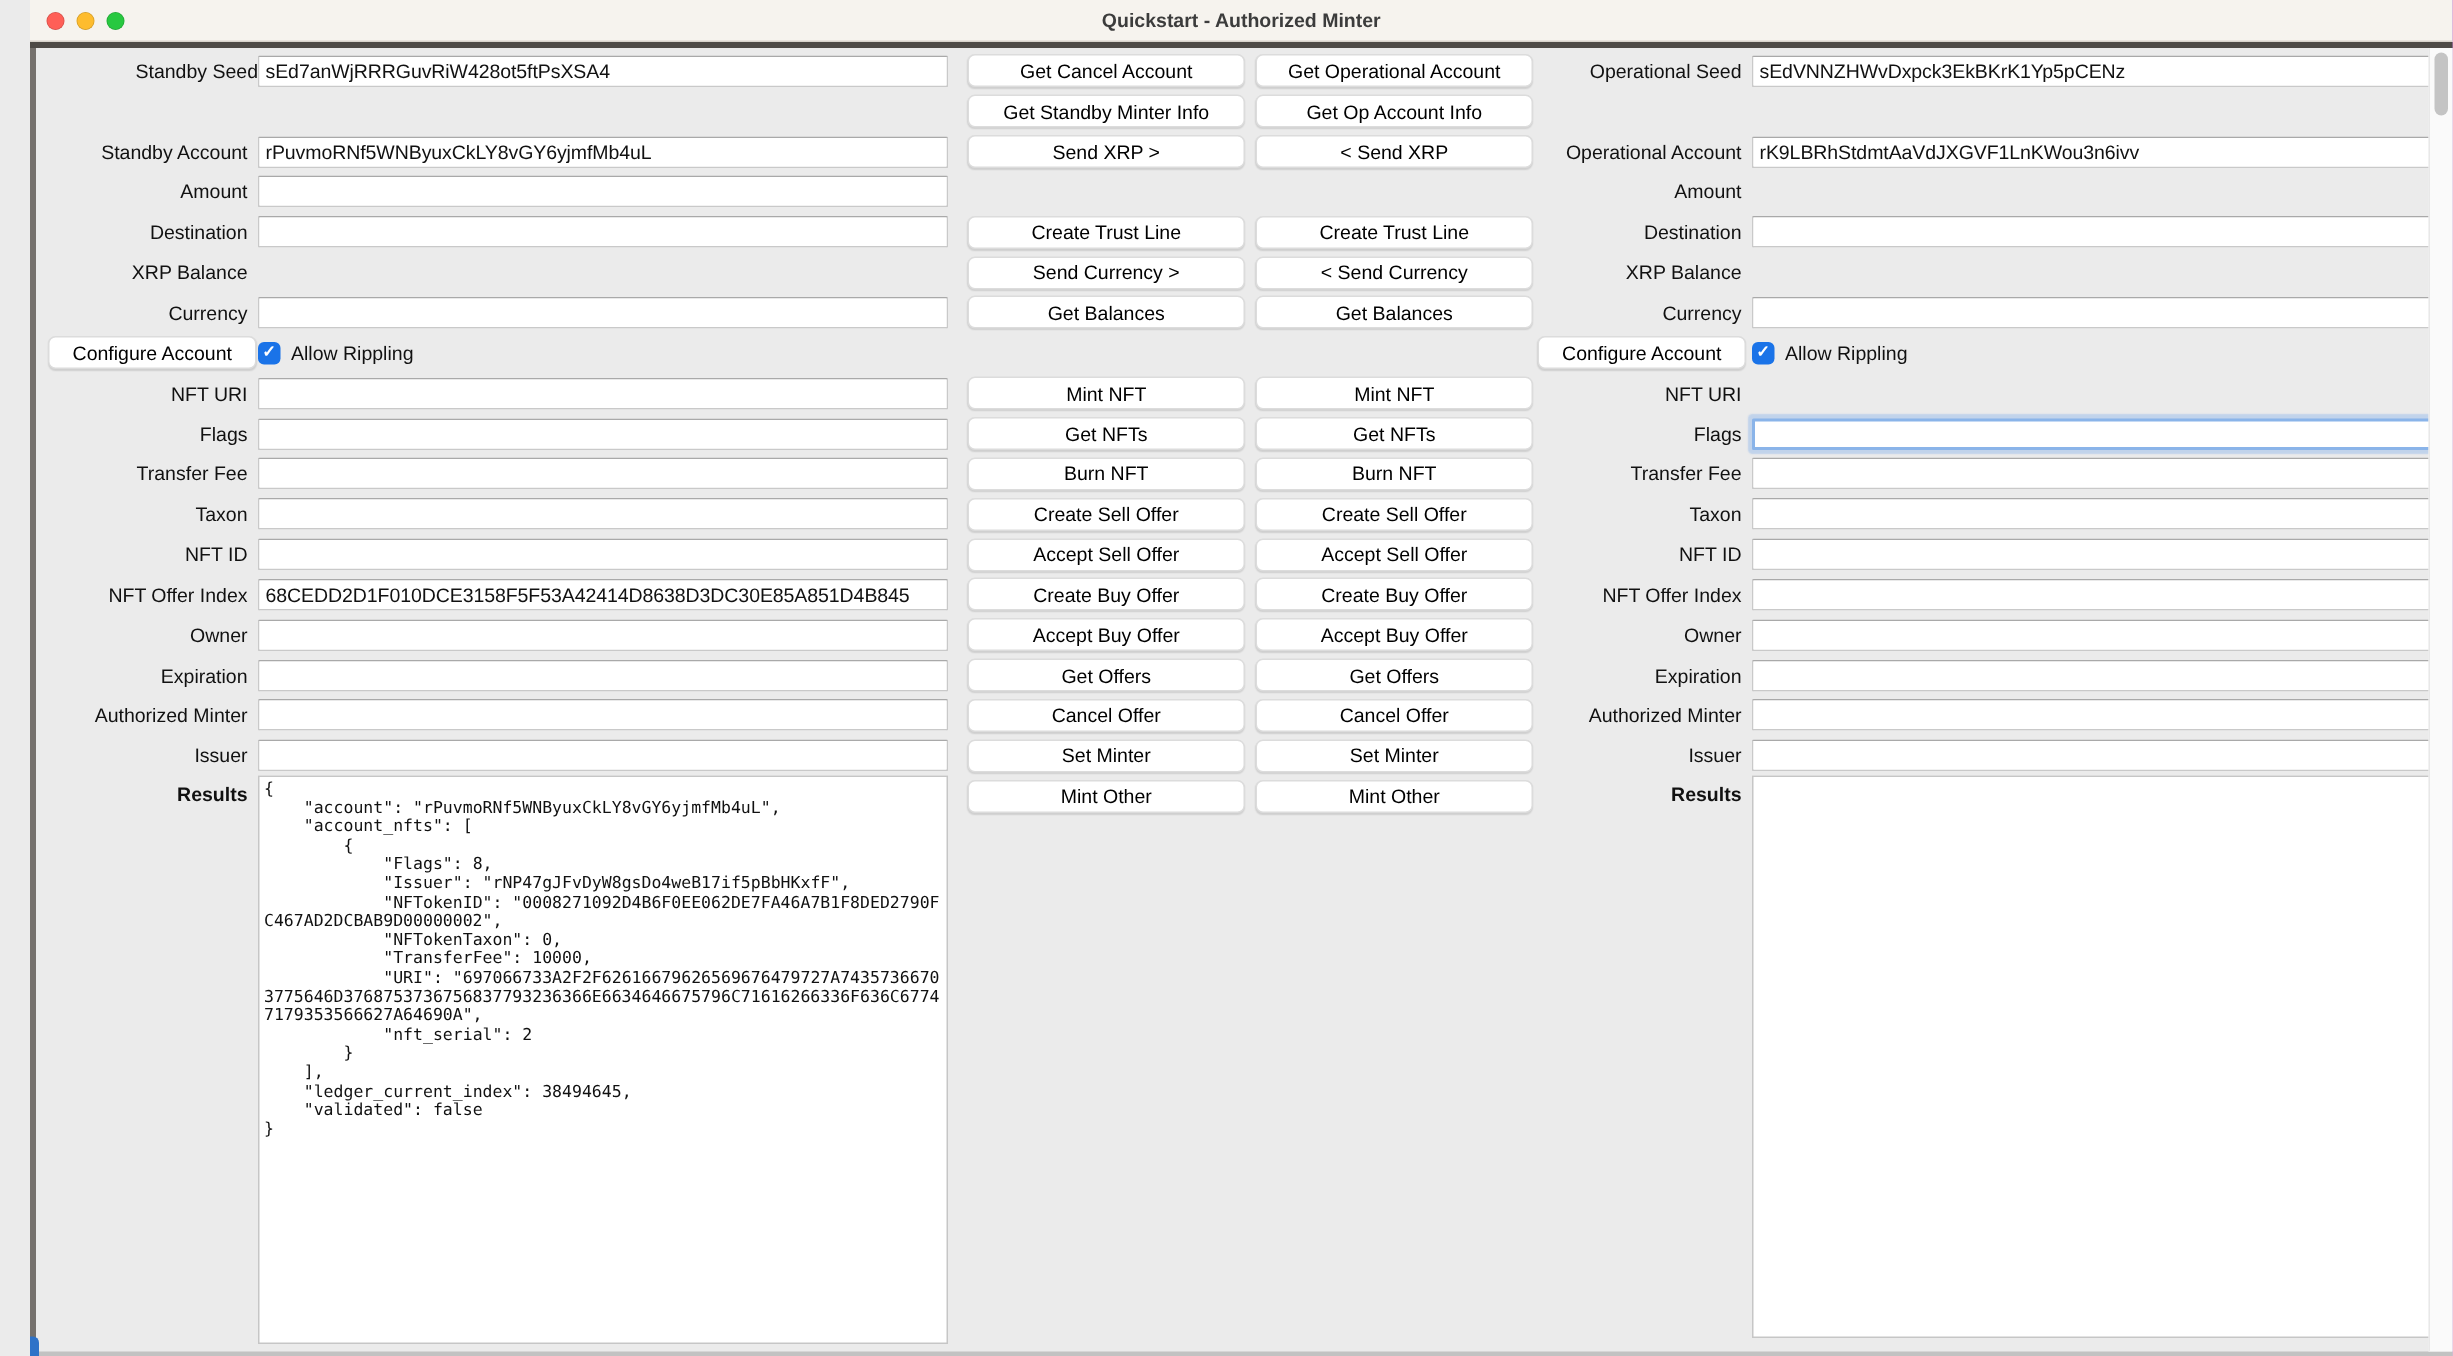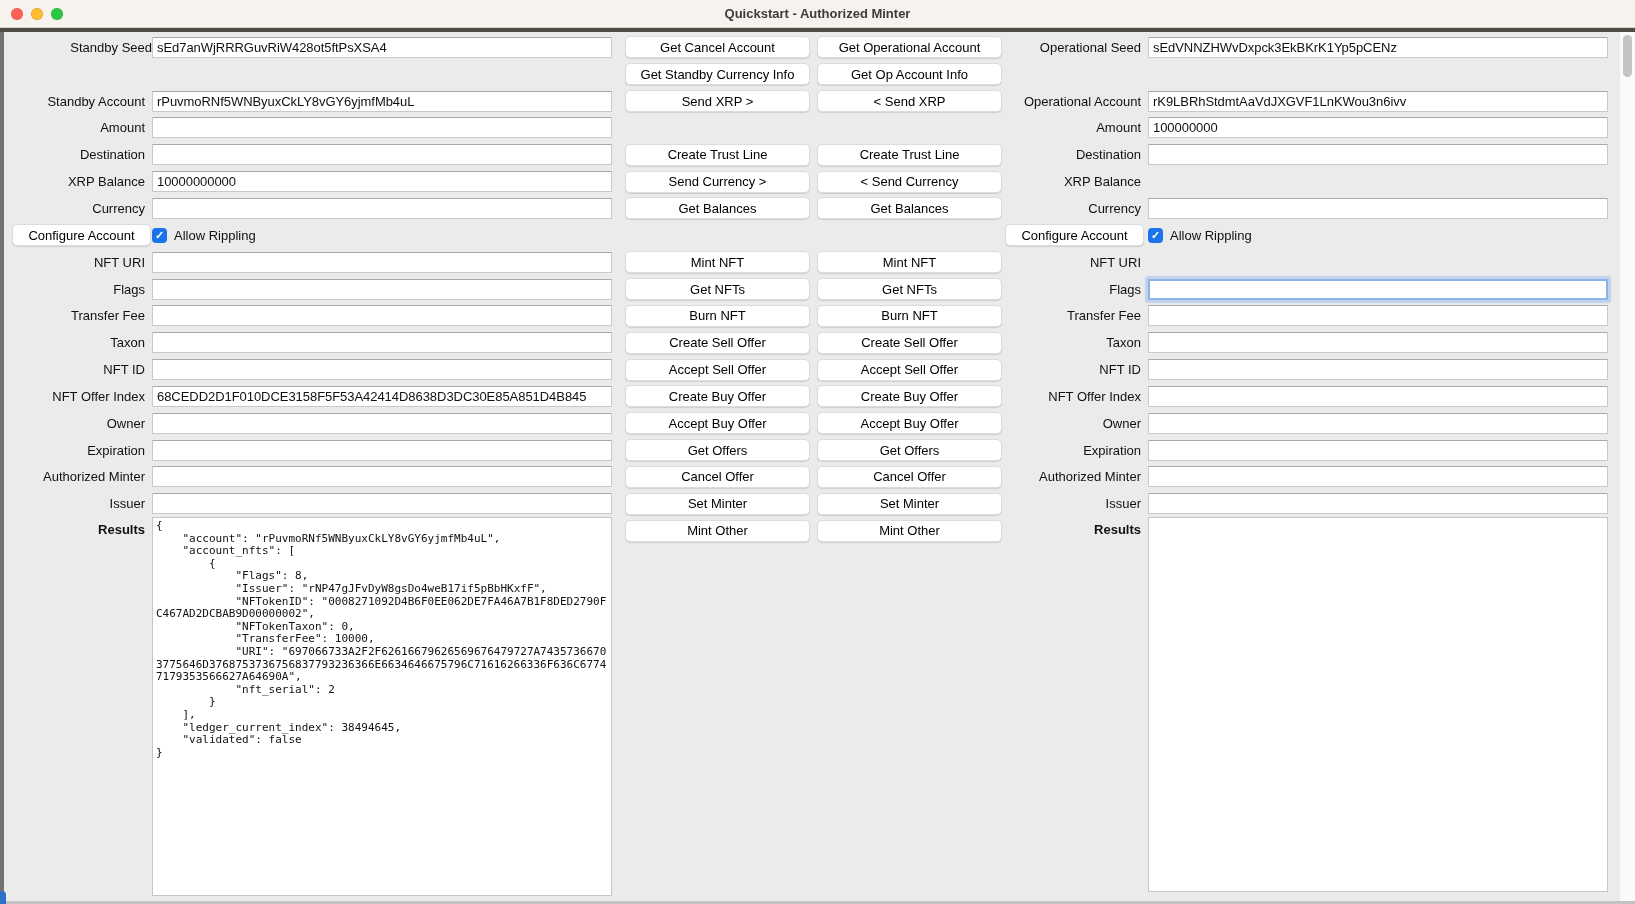--- a/index.html
+++ b/index.html
@@ -1,17 +1,17 @@
 <!DOCTYPE html>
 <html><head>
 <meta charset="utf-8">
 <style>
   html,body{margin:0;padding:0;width:1635px;height:904px;overflow:hidden;
     font-family:"Liberation Sans",sans-serif;background:#ebebeb;}
-  .window{position:absolute;inset:0;background:#a21caf;}
+  .window{position:absolute;inset:0;background:#a21caf;margin-left:20px;}
 
   
   .titlebar{position:absolute;top:0;left:0;right:0;height:27px;background:#f6f3ee;
     border-bottom:1px solid #d9d4cc;}
   .titlebar .title{text-align:center;line-height:27px;font-size:13px;font-weight:700;color:#3c3c3c;}
   .traffic-lights{position:absolute;left:11px;top:8px;display:flex;gap:8px;}
   .tl{width:12px;height:12px;border-radius:50%;box-shadow:inset 0 0 0 0.5px rgba(0,0,0,.18);}
   .tl.red{background:#ff5f57}.tl.yellow{background:#febc2e}.tl.green{background:#28c840}
   .darkband{position:absolute;top:28px;left:0;right:0;height:4px;background:#4f4b47;}
 
@@ -77,44 +77,42 @@
   <div class="content">
     <div class="form-grid">
 
       <div class="lbl first" style="grid-area:1/1">Standby Seed</div>
       <input class="fld" style="grid-area: 1 / 2;" value="sEd7anWjRRRGuvRiW428ot5ftPsXSA4">
       <button class="btn" style="grid-area:1/4">Get Cancel Account</button>
       <button class="btn" style="grid-area:1/6">Get Operational Account</button>
       <div class="lbl" style="grid-area:1/7">Operational Seed</div>
       <input class="fld" style="grid-area: 1 / 8;" value="sEdVNNZHWvDxpck3EkBKrK1Yp5pCENz">
 
-      <button class="btn" style="grid-area:2/4">Get Standby Currency Info</button>
+      <button class="btn" style="grid-area:2/4">Get Standby Minter Info</button>
       <button class="btn" style="grid-area:2/6">Get Op Account Info</button>
 
       <div class="lbl" style="grid-area:3/1">Standby Account</div>
       <input class="fld" style="grid-area: 3 / 2;" value="rPuvmoRNf5WNByuxCkLY8vGY6yjmfMb4uL">
       <button class="btn" style="grid-area:3/4">Send XRP &gt;</button>
       <button class="btn" style="grid-area:3/6">&lt; Send XRP</button>
       <div class="lbl" style="grid-area:3/7">Operational Account</div>
       <input class="fld" style="grid-area: 3 / 8;" value="rK9LBRhStdmtAaVdJXGVF1LnKWou3n6ivv">
 
       <div class="lbl" style="grid-area:4/1">Amount</div>
       <input class="fld" style="grid-area: 4 / 2;" value="">
       <div class="lbl" style="grid-area:4/7">Amount</div>
-      <input class="fld" style="grid-area: 4 / 8;" value="100000000">
 
       <div class="lbl" style="grid-area:5/1">Destination</div>
       <input class="fld" style="grid-area: 5 / 2;" value="">
       <button class="btn" style="grid-area:5/4">Create Trust Line</button>
       <button class="btn" style="grid-area:5/6">Create Trust Line</button>
       <div class="lbl" style="grid-area:5/7">Destination</div>
       <input class="fld" style="grid-area: 5 / 8;" value="">
 
       <div class="lbl" style="grid-area:6/1">XRP Balance</div>
-      <input class="fld" style="grid-area: 6 / 2;" value="10000000000">
       <button class="btn" style="grid-area:6/4">Send Currency &gt;</button>
       <button class="btn" style="grid-area:6/6">&lt; Send Currency</button>
       <div class="lbl" style="grid-area:6/7">XRP Balance</div>
 
       <div class="lbl" style="grid-area:7/1">Currency</div>
       <input class="fld" style="grid-area: 7 / 2;" value="">
       <button class="btn" style="grid-area:7/4">Get Balances</button>
       <button class="btn" style="grid-area:7/6">Get Balances</button>
       <div class="lbl" style="grid-area:7/7">Currency</div>
       <input class="fld" style="grid-area: 7 / 8;" value="">

